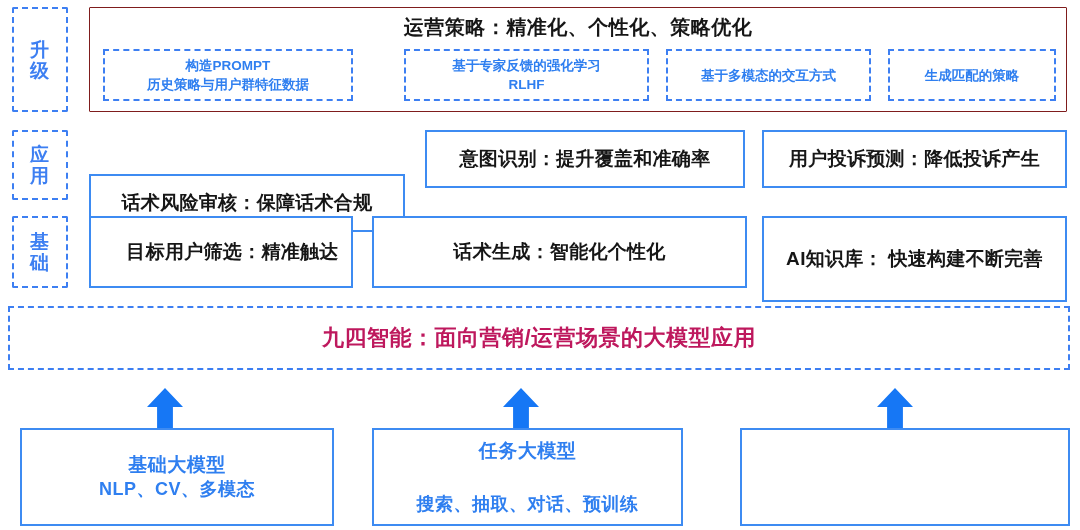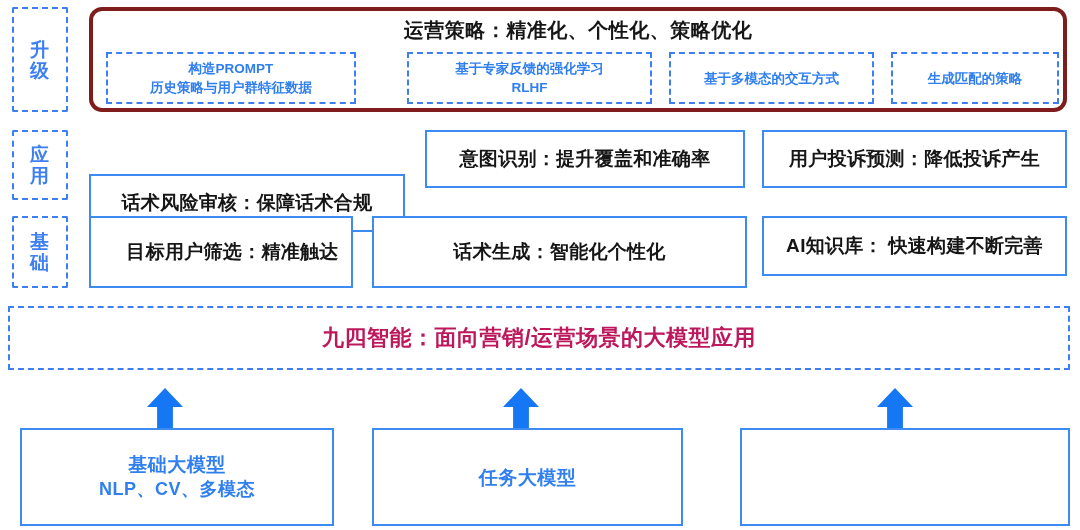--- a/index.html
+++ b/index.html
@@ -31,24 +31,24 @@
     font-size: 19px;
     line-height: 21px;
     letter-spacing: 1px;
     box-sizing: border-box;
   }
   .stage-label .ch { display: block; }
 
   
   .solid-box {
     position: absolute;
-    border: 4px solid #7f1d1d;
+    border: 1px solid #7f1d1d;
     box-sizing: border-box;
     background: #ffffff;
-    border-radius: 13px;
+    border-radius: 1px;
   }
 
   
   #upgrade-box {
     left: 89px;
     top: 7px;
     width: 978px;
     height: 105px;
   }
   #upgrade-title {
@@ -203,35 +203,36 @@
 <div class="row-cell" style="left:762px;top:130px;width:305px;height:58px;">
   <span>用户投诉预测：降低投诉产生</span>
 </div>
 
 <div class="row-cell" style="left:89px;top:216px;width:264px;height:72px;padding-left:23px;">
   <span>目标用户筛选：精准触达</span>
 </div>
 <div class="row-cell" style="left:372px;top:216px;width:375px;height:72px;">
   <span>话术生成：智能化个性化</span>
 </div>
-<div class="row-cell" style="left:762px;top:216px;width:305px;height:60px;">
+<div class="row-cell" style="left:762px;top:216px;width:305px;height:86px;">
   <span>AI知识库： 快速构建不断完善</span>
 </div>
 
 <div id="banner">
   <span>九四智能：面向营销/运营场景的大模型应用</span>
 </div>
 
 <div class="up-arrow" style="left:147px;top:388px;"></div>
 <div class="up-arrow" style="left:503px;top:388px;"></div>
 <div class="up-arrow" style="left:877px;top:388px;"></div>
 
 <div class="model-box" style="left:20px;top:428px;width:314px;height:98px;">
   <div class="m-title">基础大模型</div>
   <div class="m-line">NLP、CV、多模态</div>
 </div>
 
 <div class="model-box" style="left:372px;top:428px;width:311px;height:98px;gap:29px;">
   <div class="m-title">任务大模型</div>
+  <div class="m-line">搜索、抽取、对话、预训练</div>
 </div>
 
 <div class="model-box" style="left:740px;top:428px;width:330px;height:98px;">
 </div>
 
 </body></html>

